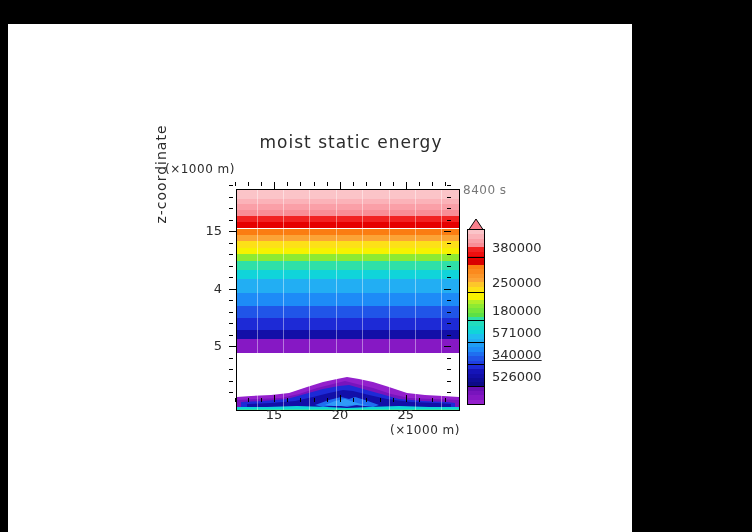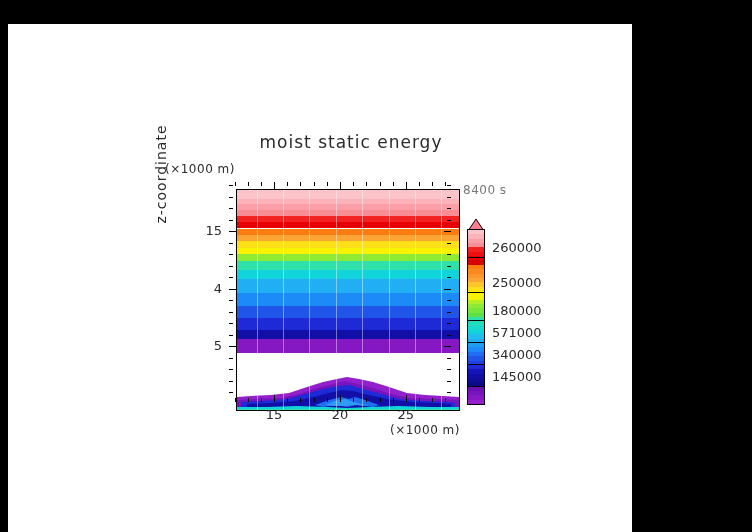--- a/index.html
+++ b/index.html
@@ -288,19 +288,19 @@
     <div class="tick" style="left: 221px; top: 172.5px; width: 4px; height: 1px; background: rgb(0, 0, 0); position: absolute;"></div>
     <div class="tick" style="left: 439px; top: 172.5px; width: 4px; height: 1px; background: rgb(0, 0, 0); position: absolute;"></div>
     <div class="tick" style="left: 221px; top: 161px; width: 4px; height: 1px; background: rgb(0, 0, 0); position: absolute;"></div>
     <div class="tick" style="left: 439px; top: 161px; width: 4px; height: 1px; background: rgb(0, 0, 0); position: absolute;"></div>
     <div class="ticklabel xticklabel" style="left: 246.118px; top: 383px;">15</div>
     <div class="ticklabel xticklabel" style="left: 312px; top: 383px;">20</div>
     <div class="ticklabel xticklabel" style="left: 377.882px; top: 383px;">25</div>
     <div class="ticklabel yticklabel" style="left: 184px; top: 199px;">15</div>
     <div class="ticklabel yticklabel" style="left: 184px; top: 256.5px;">4</div>
     <div class="ticklabel yticklabel" style="left: 184px; top: 314px;">5</div>
-    <div class="cbar-label" style="top: 216px;">260000</div>
+    <div class="cbar-label" style="top: 216px;">380000</div>
     <div class="cbar-label" style="top: 251px;">250000</div>
     <div class="cbar-label" style="top: 279px;">180000</div>
     <div class="cbar-label" style="top: 301px;">571000</div>
-    <div class="cbar-label" style="top: 323px;">340000</div>
-    <div class="cbar-label" style="top: 345px;">145000</div>
+    <div class="cbar-label" style="top: 323px; text-decoration: underline;">340000</div>
+    <div class="cbar-label" style="top: 345px;">526000</div>
   </div>
 
 </body></html>

